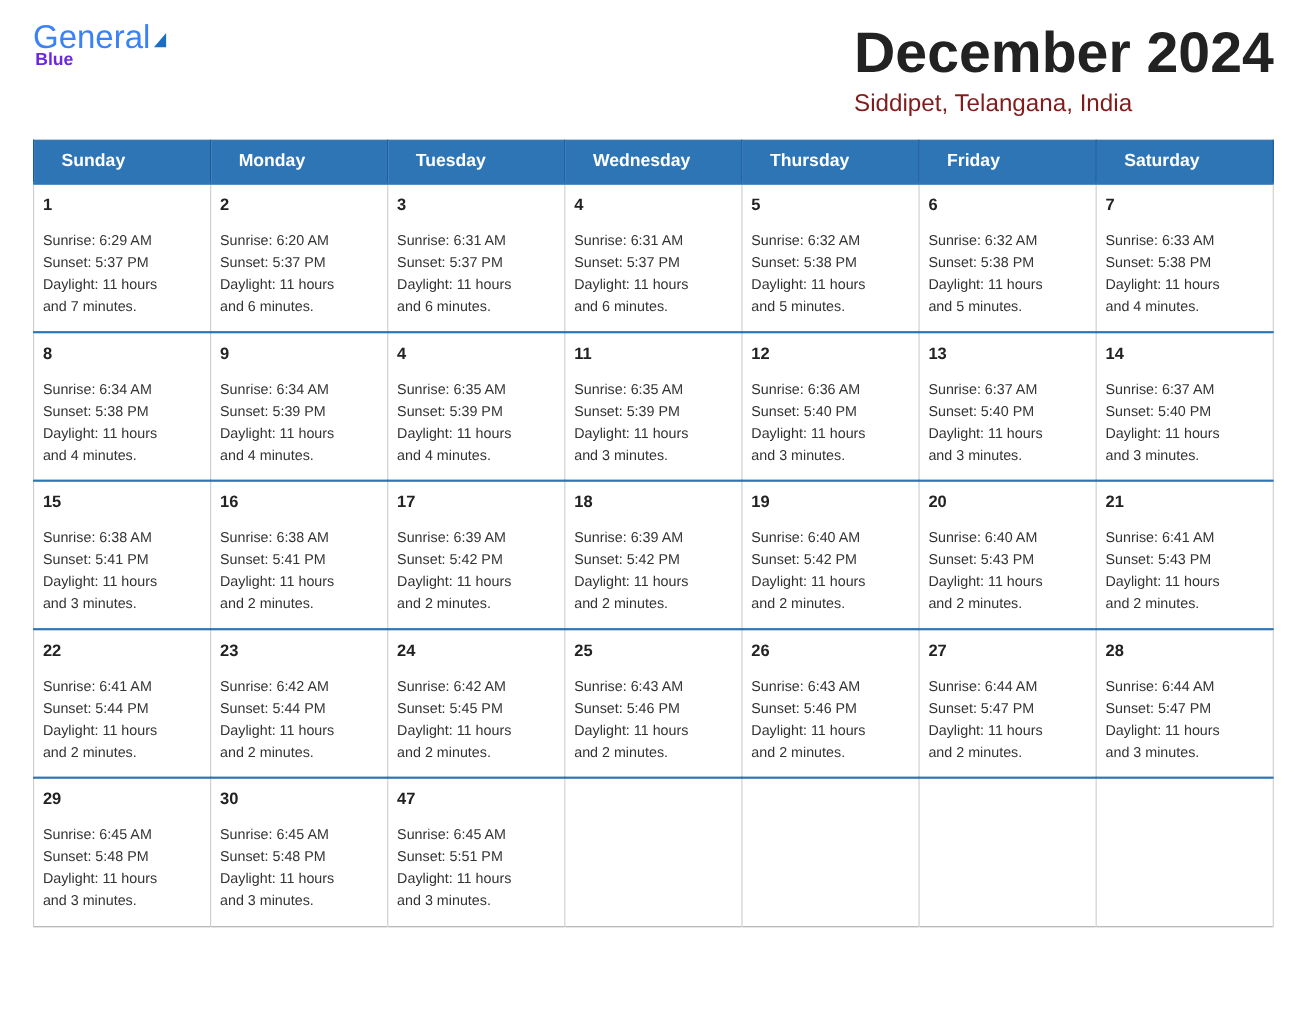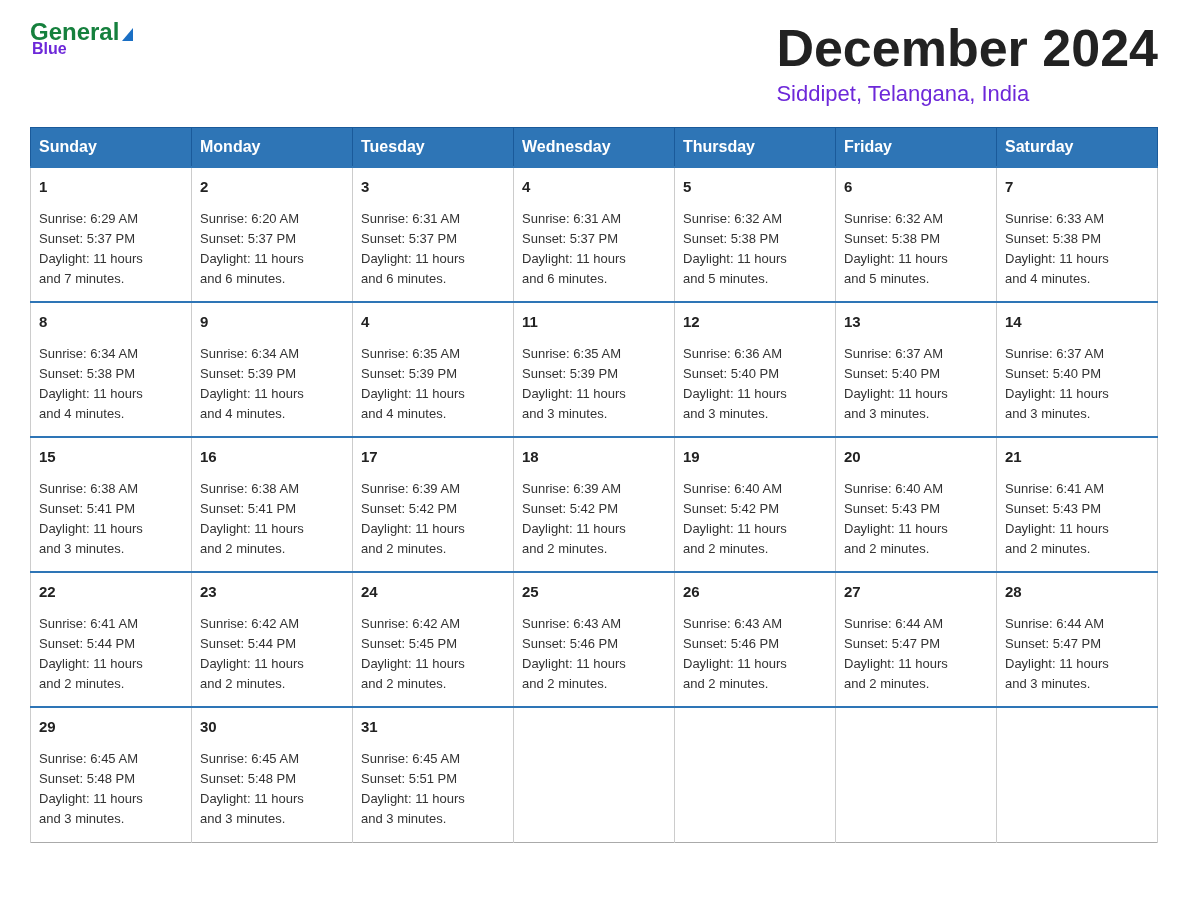--- a/index.html
+++ b/index.html
@@ -15,57 +15,57 @@
       justify-content: space-between;
       align-items: flex-start;
       margin-bottom: 20px;
     }
     .logo {
       display: flex;
       flex-direction: column;
       align-items: flex-start;
     }
     .logo-top {
-      font-size: 24px;
-      font-weight: bold;
-      color: #15803d;
+      font-size: 30px;
+      font-weight: normal;
+      color: #3b82f6;
       line-height: 1;
     }
     .logo-bottom {
       font-size: 16px;
       color: #6d28d9;
       font-weight: bold;
       margin-top: -4px;
       padding-left: 2px;
     }
     .title-section {
       text-align: left;
     }
     .month-title {
       font-size: 52px;
       font-weight: bold;
       color: #222;
       line-height: 1.1;
     }
     .location {
       font-size: 22px;
-      color: #6d28d9;
+      color: #7f1d1d;
       margin-top: 4px;
     }
     .calendar {
       width: 100%;
       border-collapse: collapse;
       border: 1px solid #aaa;
     }
     .calendar thead tr th {
       background-color: #2e75b6;
       color: #fff;
       font-size: 16px;
       font-weight: bold;
-      padding: 10px 8px;
+      padding: 10px 25px;
       text-align: left;
       border: 1px solid #1a5a9a;
     }
     .calendar tbody tr {
       border-top: 2px solid #2e75b6;
     }
     .calendar tbody tr td {
       vertical-align: top;
       padding: 8px 8px 12px 8px;
       border-left: 1px solid #ccc;
@@ -243,21 +243,21 @@
       <tr>
         <td>
           <div class="day-number">29</div>
           <div class="day-info"><span>Sunrise: 6:45 AM</span><br><span>Sunset: 5:48 PM</span><br><span>Daylight: 11 hours</span><br><span>and 3 minutes.</span></div>
         </td>
         <td>
           <div class="day-number">30</div>
           <div class="day-info"><span>Sunrise: 6:45 AM</span><br><span>Sunset: 5:48 PM</span><br><span>Daylight: 11 hours</span><br><span>and 3 minutes.</span></div>
         </td>
         <td>
-          <div class="day-number">31</div>
+          <div class="day-number">47</div>
           <div class="day-info"><span>Sunrise: 6:45 AM</span><br><span>Sunset: 5:51 PM</span><br><span>Daylight: 11 hours</span><br><span>and 3 minutes.</span></div>
         </td>
         <td class="empty-cell"></td>
         <td class="empty-cell"></td>
         <td class="empty-cell"></td>
         <td class="empty-cell"></td>
       </tr>
     </tbody>
 </table>
 

